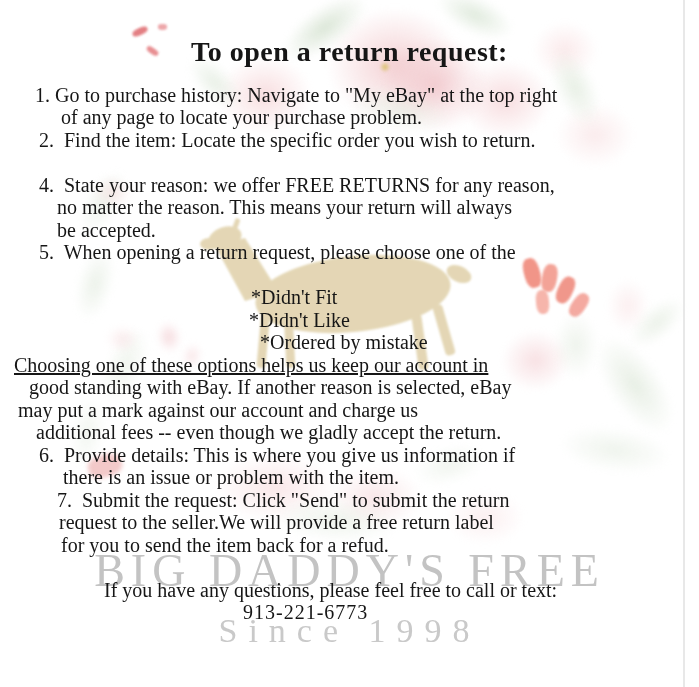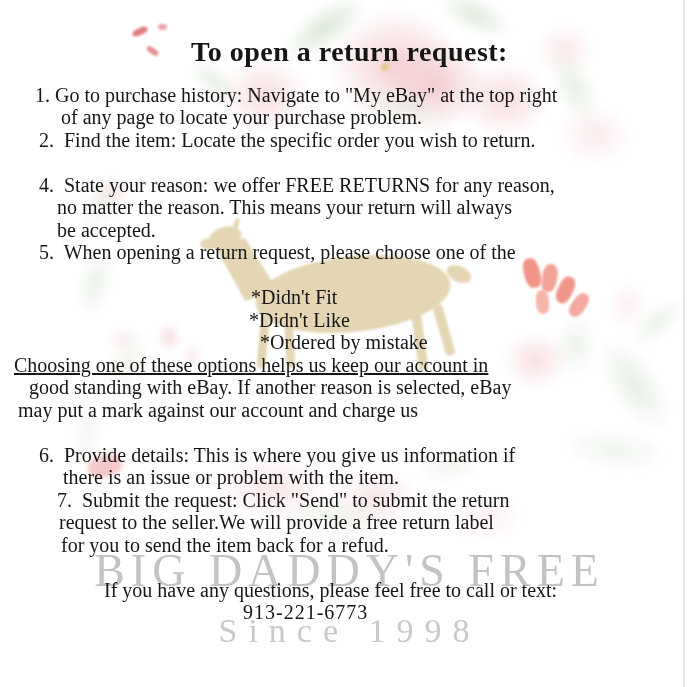--- a/index.html
+++ b/index.html
@@ -109,20 +109,21 @@
     <div class="ln" style="left:39px;top:174px;">4.  State your reason: we offer FREE RETURNS for any reason,</div>
     <div class="ln" style="left:57px;top:196px;">no matter the reason. This means your return will always</div>
     <div class="ln" style="left:57px;top:219px;">be accepted.</div>
     <div class="ln" style="left:39px;top:241px;">5.  When opening a return request, please choose one of the</div>
     <div class="ln" style="left:251px;top:286px;">*Didn't Fit</div>
     <div class="ln" style="left:249px;top:309px;">*Didn't Like</div>
     <div class="ln" style="left:260px;top:331px;">*Ordered by mistake</div>
     <div class="ln" style="left:14px;top:354px;text-decoration:underline;">Choosing one of these options helps us keep our account in</div>
     <div class="ln" style="left:29px;top:376px;">good standing with eBay. If another reason is selected, eBay</div>
     <div class="ln" style="left:18px;top:399px;">may put a mark against our account and charge us</div>
+    <div class="ln" style="left:36px;top:421px;">additional fees -- even though we gladly accept the return.</div>
     <div class="ln" style="left:39px;top:444px;">6.  Provide details: This is where you give us information if</div>
     <div class="ln" style="left:63px;top:466px;">there is an issue or problem with the item.</div>
     <div class="ln" style="left:39px;top:489px;margin-left:18px;">7.  Submit the request: Click "Send" to submit the return</div>
     <div class="ln" style="left:59px;top:511px;">request to the seller.We will provide a free return label</div>
     <div class="ln" style="left:61px;top:534px;">for you to send the item back for a refud.</div>
     <div class="ln" style="left:104px;top:579px;">If you have any questions, please feel free to call or text:</div>
     <div class="ln" style="left:243px;top:601px;letter-spacing:1px;">913-221-6773</div>
   </div>
 
 </div>

